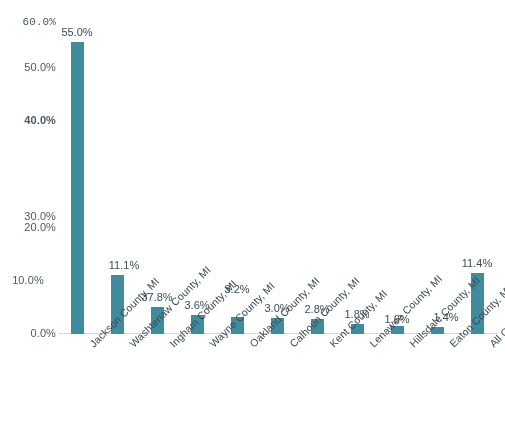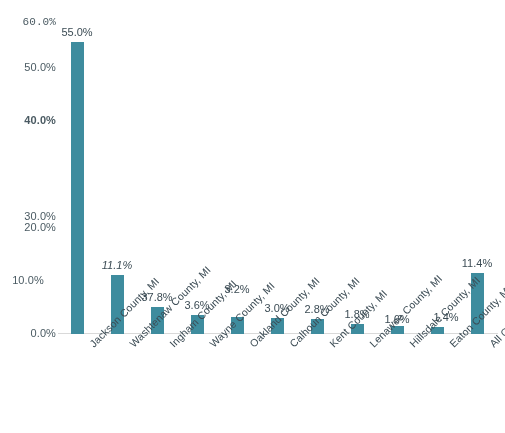--- a/index.html
+++ b/index.html
@@ -107,21 +107,21 @@
       <div class="y-tick-label" style="top: 61.1667px;">50.0%</div>
       <div class="y-tick-label" style="top: 16px; font-family: Liberation Mono, monospace;">60.0%</div>
     </div>
 
   <div class="baseline"></div>
 
   <div class="plot-area">
       <div class="bar" style="left: 12.5px; height: 292.417px; background: rgb(62, 140, 158);"></div>
       <div class="bar-value" style="left: -11px; top: 11.5833px; text-align: center;">55.0%</div>
       <div class="bar" style="left: 52.5px; height: 59.015px; background: rgb(62, 140, 158);"></div>
-      <div class="bar-value" style="left: 29px; top: 244.985px; font-style: italic;">11.1%</div>
+      <div class="bar-value" style="left: 36px; top: 244.985px;">11.1%</div>
       <div class="bar" style="left: 92.5px; height: 27.115px; background: rgb(62, 140, 158);"></div>
       <div class="bar-value" style="left: 69px; top: 276.885px;">37.8%</div>
       <div class="bar" style="left: 132.5px; height: 19.14px; background: rgb(62, 140, 158);"></div>
       <div class="bar-value" style="left: 109px; top: 284.86px;">3.6%</div>
       <div class="bar" style="left: 172.5px; height: 17.0133px; background: rgb(62, 140, 158);"></div>
       <div class="bar-value" style="left: 149px; top: 269px;">3.2%</div>
       <div class="bar" style="left: 212.5px; height: 15.95px; background: rgb(62, 140, 158);"></div>
       <div class="bar-value" style="left: 189px; top: 288.05px;">3.0%</div>
       <div class="bar" style="left: 252.5px; height: 14.8867px; background: rgb(62, 140, 158);"></div>
       <div class="bar-value" style="left: 229px; top: 289.113px;">2.8%</div>

